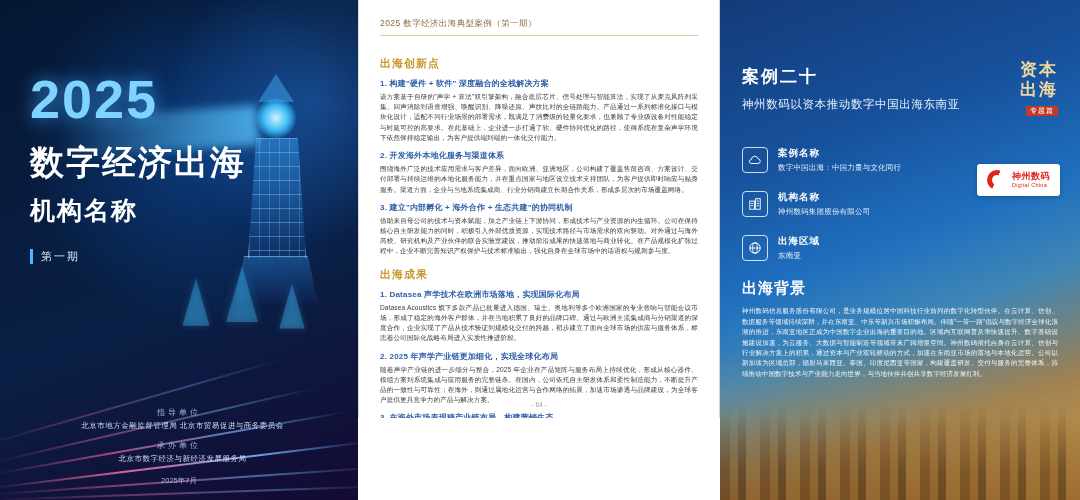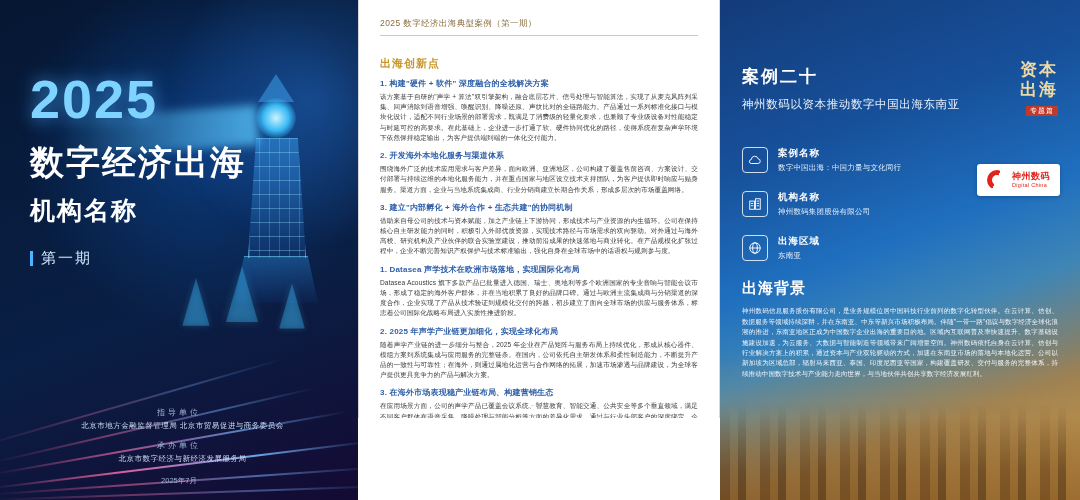--- a/index.html
+++ b/index.html
@@ -161,21 +161,21 @@
     font-size: 25px;
     font-weight: bold;
     letter-spacing: 2px;
     color: #ffffff;
   }
   .cover-issue {
     margin-top: 22px;
     display: inline-flex;
     align-items: center;
     gap: 8px;
-    font-size: 15px;
+    font-size: 11px;
     letter-spacing: 2px;
     color: #cfe8ff;
   }
   .cover-issue .bar {
     display: inline-block;
     width: 3px; height: 15px;
     background: #4fb4ff;
   }
   .cover-foot {
     position: absolute;
@@ -479,20 +479,21 @@
       </div>
       <div>
         <div class="tp-h3">2. 开发海外本地化服务与渠道体系</div>
         <p class="tp-p">围绕海外广泛的技术应用需求与客户差异，面向欧洲、亚洲地区，公司构建了覆盖售前咨询、方案设计、交付部署与持续运维的本地化服务能力，并在重点国家与地区设立技术支持团队，为客户提供即时响应与贴身服务。渠道方面，企业与当地系统集成商、行业分销商建立长期合作关系，形成多层次的市场覆盖网络。</p>
       </div>
       <div>
         <div class="tp-h3">3. 建立"内部孵化 + 海外合作 + 生态共建"的协同机制</div>
         <p class="tp-p">借助来自母公司的技术与资本赋能，加之产业链上下游协同，形成技术与产业资源的内生循环。公司在保持核心自主研发能力的同时，积极引入外部优质资源，实现技术路径与市场需求的双向驱动。对外通过与海外高校、研究机构及产业伙伴的联合实验室建设，推动前沿成果的快速落地与商业转化。在产品规模化扩张过程中，企业不断完善知识产权保护与技术标准输出，强化自身在全球市场中的话语权与规则参与度。</p>
       </div>
 
+      <div class="tp-h2">出海成果</div>
 
       <div>
         <div class="tp-h3">1. Datasea 声学技术在欧洲市场落地，实现国际化布局</div>
         <p class="tp-p">Datasea Acoustics 旗下多款产品已批量进入德国、瑞士、奥地利等多个欧洲国家的专业音响与智能会议市场，形成了稳定的海外客户群体，并在当地积累了良好的品牌口碑。通过与欧洲主流集成商与分销渠道的深度合作，企业实现了产品从技术验证到规模化交付的跨越，初步建立了面向全球市场的供应与服务体系，标志着公司国际化战略布局进入实质性推进阶段。</p>
       </div>
       <div>
         <div class="tp-h3">2. 2025 年声学产业链更加细化，实现全球化布局</div>
         <p class="tp-p">随着声学产业链的进一步细分与整合，2025 年企业在产品矩阵与服务布局上持续优化，形成从核心器件、模组方案到系统集成与应用服务的完整链条。在国内，公司依托自主研发体系和柔性制造能力，不断提升产品的一致性与可靠性；在海外，则通过属地化运营与合作网络的拓展，加速市场渗透与品牌建设，为全球客户提供更具竞争力的产品与解决方案。</p>
       </div>
       <div>

